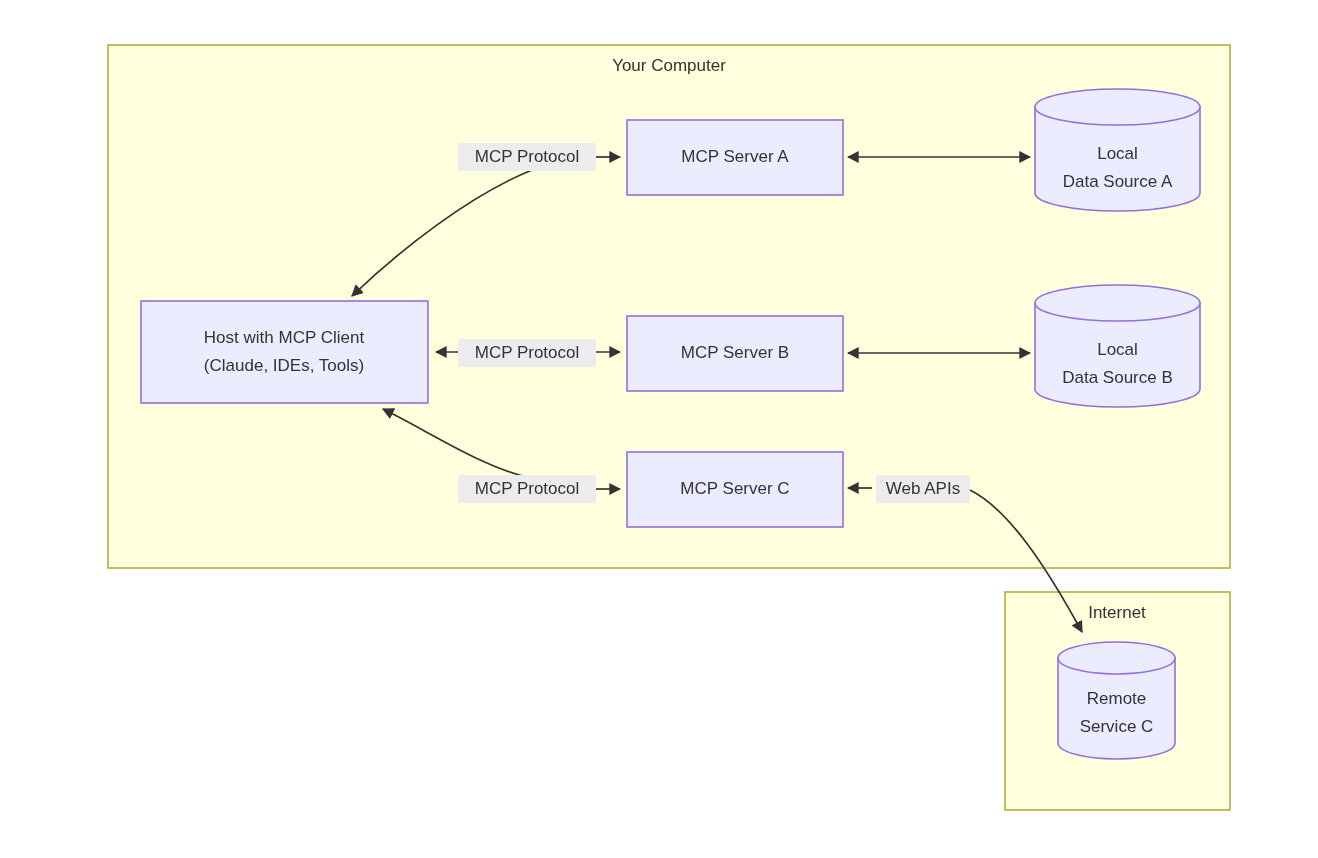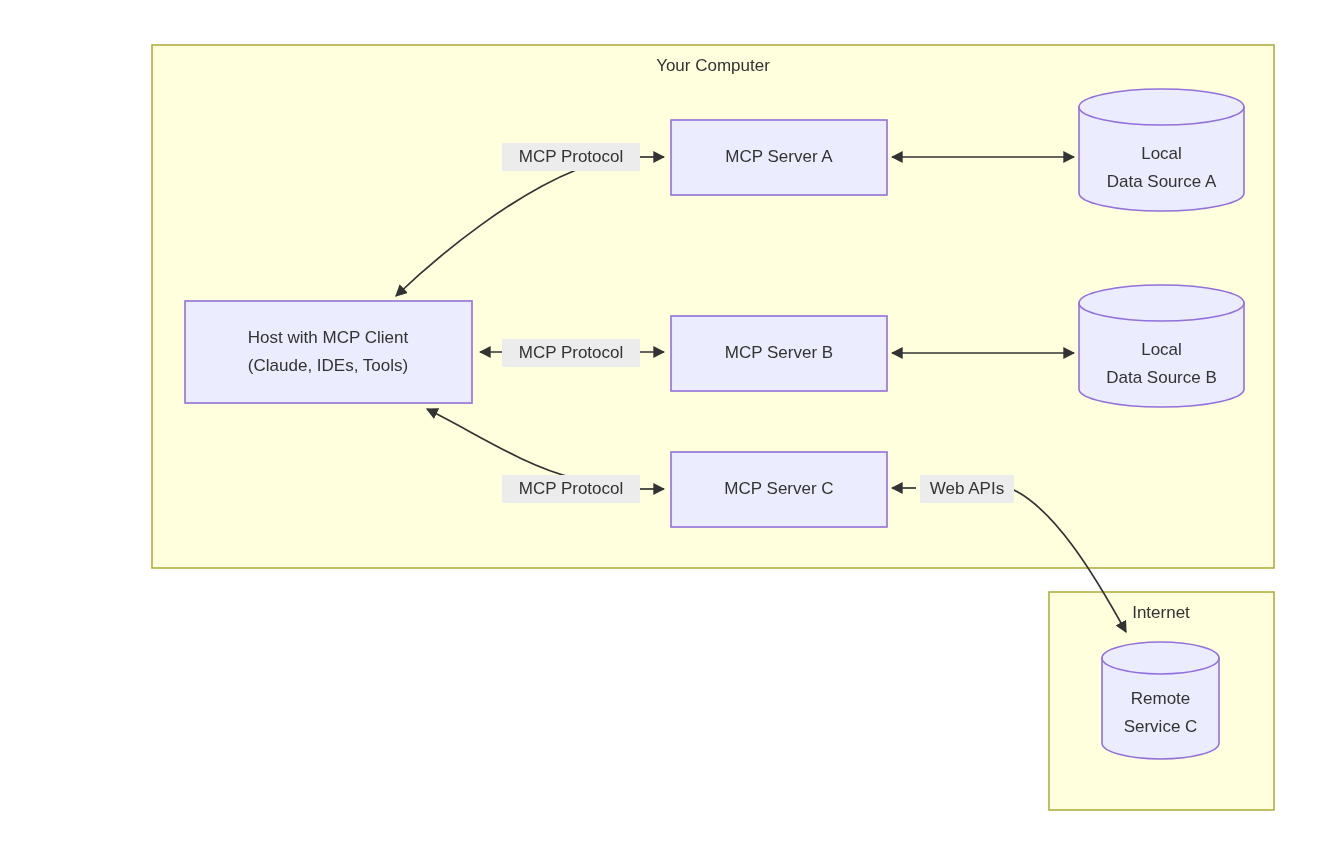--- a/index.html
+++ b/index.html
@@ -11,21 +11,20 @@
   body {
     width: 1318px;
     height: 858px;
     font-family: "Liberation Sans", sans-serif;
     overflow: hidden;
   }
   #stage {
     position: relative;
     width: 1106px;
     height: 858px;
-    margin-left: 44px;
   }
   svg#canvas {
     position: absolute;
     left: 0;
     top: 0;
     width: 1318px;
     height: 858px;
   }
   .node-text {
     font-family: "Liberation Sans", sans-serif;

